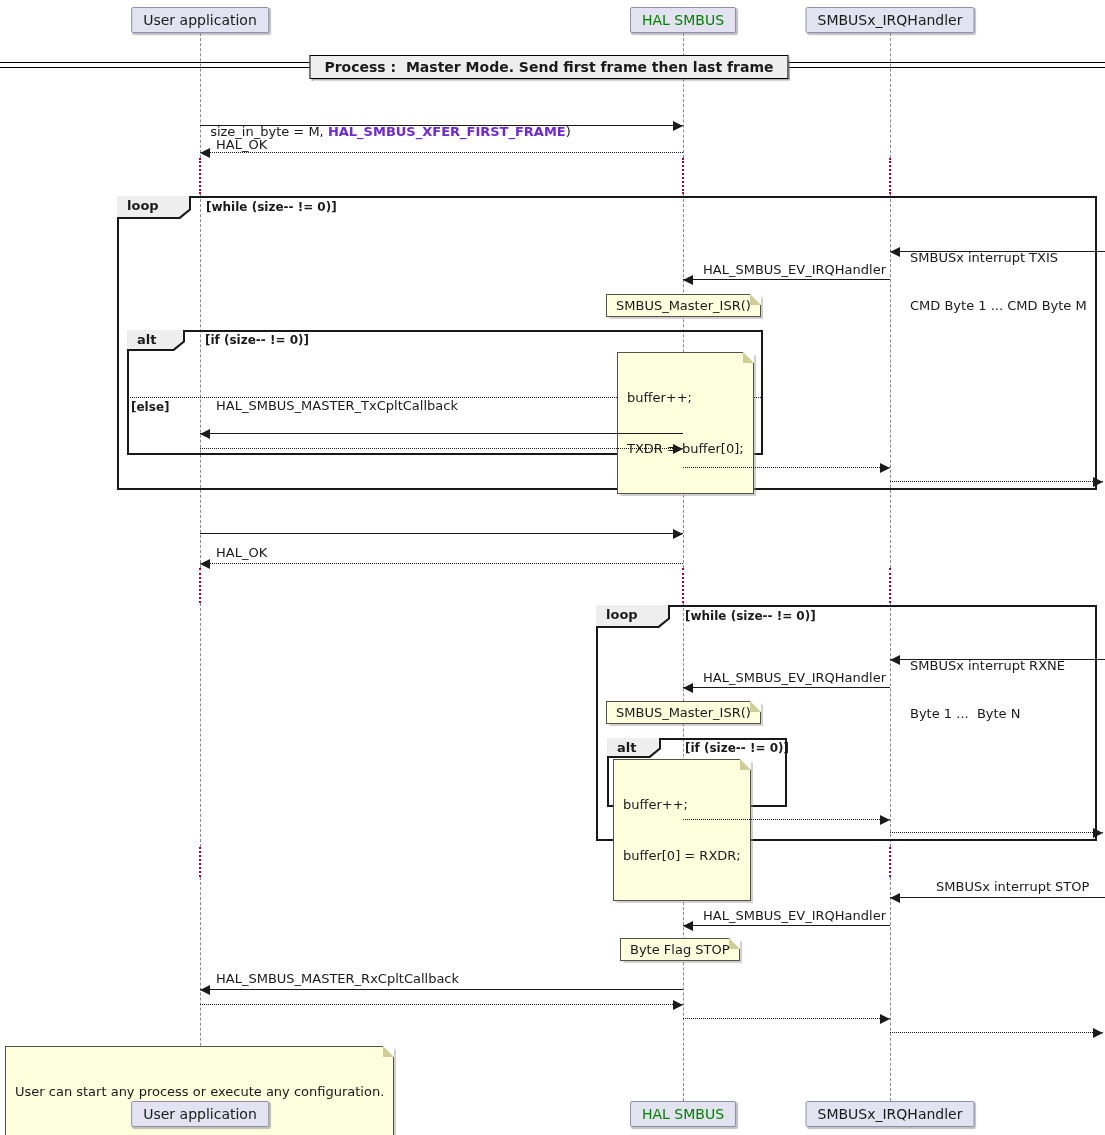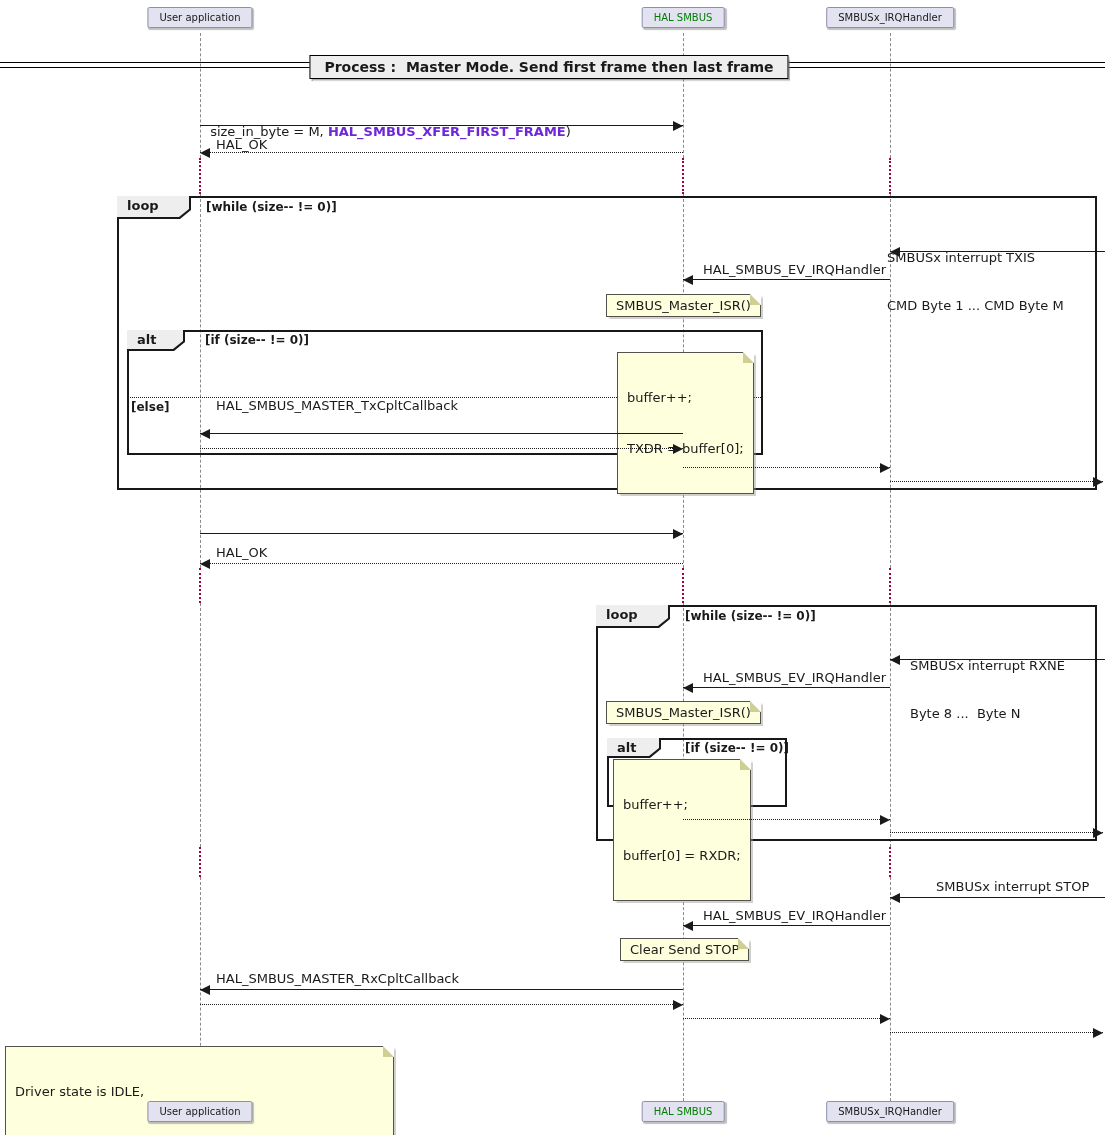--- a/index.html
+++ b/index.html
@@ -3,21 +3,21 @@
 <meta charset="utf-8">
 <style>
   html,body{margin:0;padding:0;background:#fff;}
   .seq{position:relative;width:1105px;height:1135px;background:#ffffff;
        font-family:"DejaVu Sans","Liberation Sans",sans-serif;color:#1a1a1a;overflow:hidden;}
   
   .ll{position:absolute;width:0;border-left:1px dashed #8a8a8a;}
   .dl{position:absolute;width:0;border-left:2px dotted #A80036;}
   
   .pbox{position:absolute;transform:translateX(-50%);background:#E2E2F0;border:1px solid #8f8fad;
-        border-radius:2px;padding:4px 11px;font-size:10px;white-space:pre;
+        border-radius:2px;padding:4px 11px;font-size:14px;white-space:pre;
         box-shadow:1.5px 1.5px 1px rgba(140,140,140,.55);}
   .pbox.hal{font-weight:normal;color:#008000;}
   
   .line{position:absolute;height:0;border-top:1.5px solid #1a1a1a;}
   .line.dot{border-top:1.5px dotted #1a1a1a;}
   .ah{position:absolute;width:0;height:0;border-top:5px solid transparent;border-bottom:5px solid transparent;}
   .ah.r{border-left:10px solid #1a1a1a;}
   .ah.l{border-right:10px solid #1a1a1a;}
   
   .lbl{position:absolute;font-size:13px;line-height:16px;white-space:pre;}
@@ -107,21 +107,21 @@
   <div class="lbl" style="left:206px;top:92px">
     <div><span> size_in_byte = M, </span><span class="g">HAL_SMBUS_XFER_FIRST_FRAME</span><span>)</span></div>
   </div>
   <div class="line" style="left:200px;top:125px;width:483px"></div>
   <div class="ah r" style="left:673px;top:121px"></div>
 
   <div class="lbl" style="left:216px;top:137px">HAL_OK</div>
   <div class="line dot" style="left:200px;top:152px;width:483px"></div>
   <div class="ah l" style="left:200px;top:148px"></div>
 
-  <div class="lbl" style="left:887px;top:218px">
+  <div class="lbl" style="left:910px;top:218px">
     <div>SMBUSx interrupt TXIS</div>
     <div>CMD Byte 1 ... CMD Byte M</div>
   </div>
   <div class="line" style="left:890px;top:251px;width:215px"></div>
   <div class="ah l" style="left:890px;top:247px"></div>
 
   <div class="lbl" style="right:219px;top:262px">HAL_SMBUS_EV_IRQHandler</div>
   <div class="line" style="left:683px;top:279px;width:207px"></div>
   <div class="ah l" style="left:683px;top:275px"></div>
 
@@ -146,21 +146,21 @@
 
   <div class="line" style="left:200px;top:533px;width:483px"></div>
   <div class="ah r" style="left:673px;top:529px"></div>
 
   <div class="lbl" style="left:216px;top:545px">HAL_OK</div>
   <div class="line dot" style="left:200px;top:563px;width:483px"></div>
   <div class="ah l" style="left:200px;top:559px"></div>
 
   <div class="lbl" style="left:910px;top:626px">
     <div>SMBUSx interrupt RXNE</div>
-    <div>Byte 8 ...  Byte N</div>
+    <div>Byte 1 ...  Byte N</div>
   </div>
   <div class="line" style="left:890px;top:659px;width:215px"></div>
   <div class="ah l" style="left:890px;top:655px"></div>
 
   <div class="lbl" style="right:219px;top:670px">HAL_SMBUS_EV_IRQHandler</div>
   <div class="line" style="left:683px;top:687px;width:207px"></div>
   <div class="ah l" style="left:683px;top:683px"></div>
 
   <div class="note" style="left:606px;top:701px">SMBUS_Master_ISR()</div>
 
@@ -175,35 +175,34 @@
   <div class="ah r" style="left:1093px;top:828px"></div>
 
   <div class="lbl" style="left:936px;top:879px">SMBUSx interrupt STOP</div>
   <div class="line" style="left:890px;top:897px;width:215px"></div>
   <div class="ah l" style="left:890px;top:893px"></div>
 
   <div class="lbl" style="right:219px;top:908px">HAL_SMBUS_EV_IRQHandler</div>
   <div class="line" style="left:683px;top:925px;width:207px"></div>
   <div class="ah l" style="left:683px;top:921px"></div>
 
-  <div class="note" style="left:620px;top:938px">Clear Send STOP</div>
+  <div class="note" style="left:620px;top:938px">Byte Flag STOP</div>
 
   <div class="lbl" style="left:216px;top:971px">HAL_SMBUS_MASTER_RxCpltCallback</div>
   <div class="line" style="left:200px;top:989px;width:483px"></div>
   <div class="ah l" style="left:200px;top:985px"></div>
 
   <div class="line dot" style="left:200px;top:1004px;width:483px"></div>
   <div class="ah r" style="left:673px;top:1000px"></div>
   <div class="line dot" style="left:683px;top:1018px;width:207px"></div>
   <div class="ah r" style="left:880px;top:1014px"></div>
   <div class="line dot" style="left:890px;top:1032px;width:213px"></div>
   <div class="ah r" style="left:1093px;top:1028px"></div>
 
   <div class="note" style="left:5px;top:1046px">
-    <div>Driver state is IDLE,</div>
     <div>User can start any process or execute any configuration.</div>
   </div>
 
   <div class="pbox" style="left:200px;top:7px">User application</div>
   <div class="pbox hal" style="left:683px;top:7px">HAL SMBUS</div>
   <div class="pbox" style="left:890px;top:7px">SMBUSx_IRQHandler</div>
 
   <div class="pbox" style="left:200px;top:1101px">User application</div>
   <div class="pbox hal" style="left:683px;top:1101px">HAL SMBUS</div>
   <div class="pbox" style="left:890px;top:1101px">SMBUSx_IRQHandler</div>

